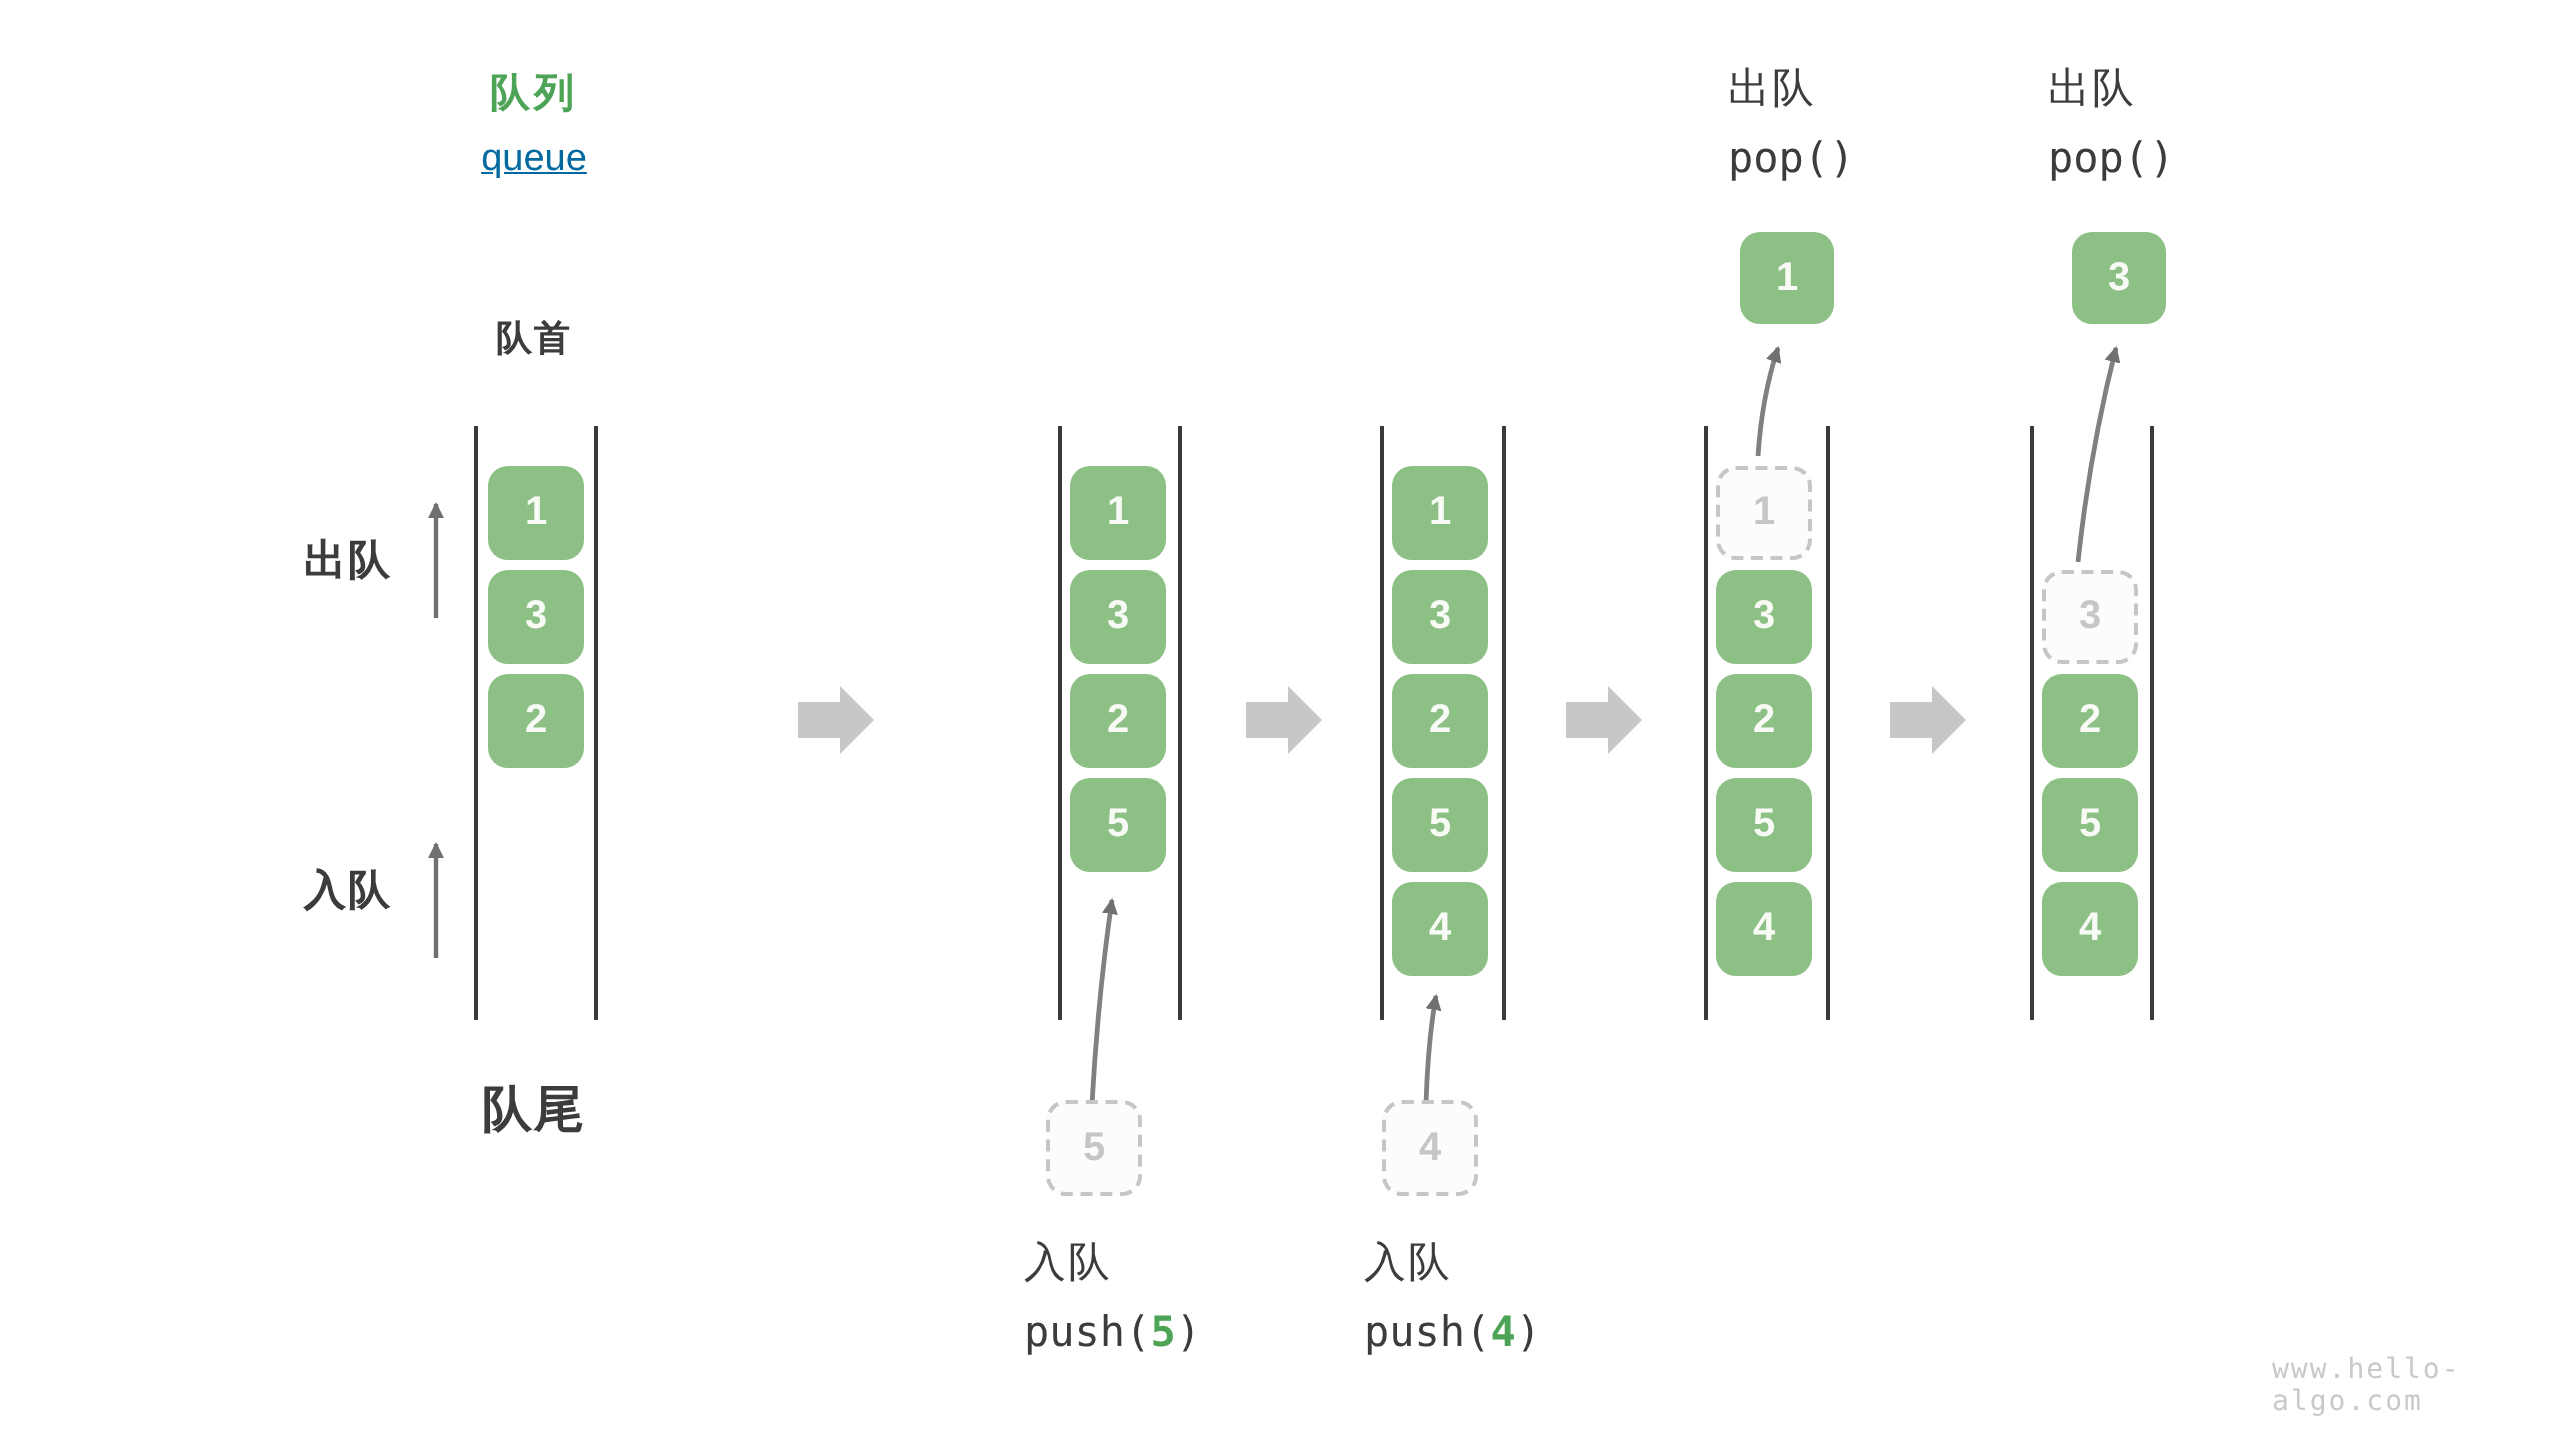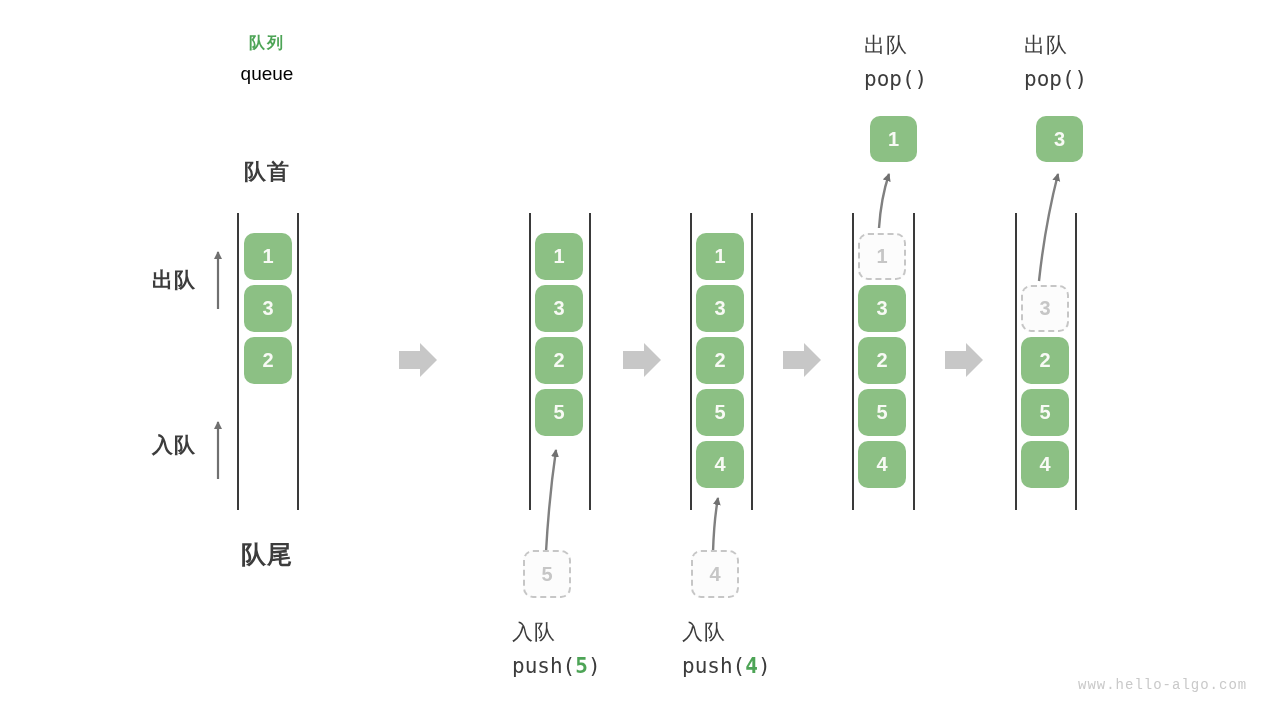--- a/index.html
+++ b/index.html
@@ -4,22 +4,22 @@
 <style>
   html,body{margin:0;padding:0;}
   body{
     width:1280px;height:720px;position:relative;overflow:hidden;
     background:#ffffff;font-family:"Liberation Sans",sans-serif;
   }
   .abs{position:absolute;}
   .zh-bold{font-weight:bold;color:#3c3c3c;font-size:21px;letter-spacing:1px;}
   .zh{color:#3c3c3c;font-size:21px;letter-spacing:1px;}
   .mono{font-family:"DejaVu Sans Mono","Liberation Mono",monospace;color:#3c3c3c;font-size:21px;}
-  .title-zh{font-weight:bold;color:#4da456;font-size:16px;letter-spacing:2px;}
-  .title-en{color:#000000;font-size:19px;margin-top:9px;}
+  .title-zh{font-weight:bold;color:#4da456;font-size:20px;letter-spacing:2px;}
+  .title-en{color:#0369a1;font-size:19px;margin-top:9px;text-decoration:underline;}
   .center{text-align:center;}
   .vline{position:absolute;top:213px;height:297px;width:2px;background:#3a3a3a;}
   .box{
     position:absolute;width:48px;height:47px;border-radius:10px;
     background:#8cc084;color:#f8faf5;font-weight:bold;font-size:20px;
     display:flex;align-items:center;justify-content:center;box-sizing:border-box;
   }
   .box.dashed{
     background:#fcfcfc;border:2px dashed #c6c6c6;color:#c6c6c6;
   }
@@ -53,21 +53,21 @@
   <path d="M623,351 H644 V343 L661,360 L644,377 V369 H623 Z" fill="#c7c7c7"></path>
   <path d="M783,351 H804 V343 L821,360 L804,377 V369 H783 Z" fill="#c7c7c7"></path>
   <path d="M945,351 H966 V343 L983,360 L966,377 V369 H945 Z" fill="#c7c7c7"></path>
 </svg>
 
 <div class="abs center" style="left:197px;top:33px;width:140px;">
   <div class="title-zh">队列</div>
   <div class="title-en">queue</div>
 </div>
 
-<div class="abs center zh-bold" style="left:197px;top:157px;width:140px;font-size:22px;">队首</div>
+<div class="abs center zh-bold" style="left:197px;top:157px;width:140px;font-size:18px;">队首</div>
 <div class="abs center zh-bold" style="left:197px;top:538px;width:140px;font-size:25px;">队尾</div>
 <div class="abs zh-bold" style="left:152px;top:266px;">出队</div>
 <div class="abs zh-bold" style="left:152px;top:431px;">入队</div>
 
 <div>
   <div class="vline" style="left:237px;"></div>
   <div class="vline" style="left:297px;"></div>
   <div class="box" style="left:244px;top:233px;">1</div>
   <div class="box" style="left:244px;top:285px;">3</div>
   <div class="box" style="left:244px;top:337px;">2</div>
@@ -124,13 +124,13 @@
     <div class="zh">出队</div>
     <div class="mono">pop()</div>
   </div>
   <div class="box" style="left:1036px;top:116px;width:47px;height:46px;">3</div>
   <div class="box dashed" style="left:1021px;top:285px;">3</div>
   <div class="box" style="left:1021px;top:337px;">2</div>
   <div class="box" style="left:1021px;top:389px;">5</div>
   <div class="box" style="left:1021px;top:441px;">4</div>
 </div>
 
-<div class="abs watermark" style="left:1078px;top:677px;font-family:Liberation Mono, monospace;">www.hello-algo.com</div>
+<div class="abs watermark" style="left:1136px;top:677px;">www.hello-algo.com</div>
 
 </body></html>

